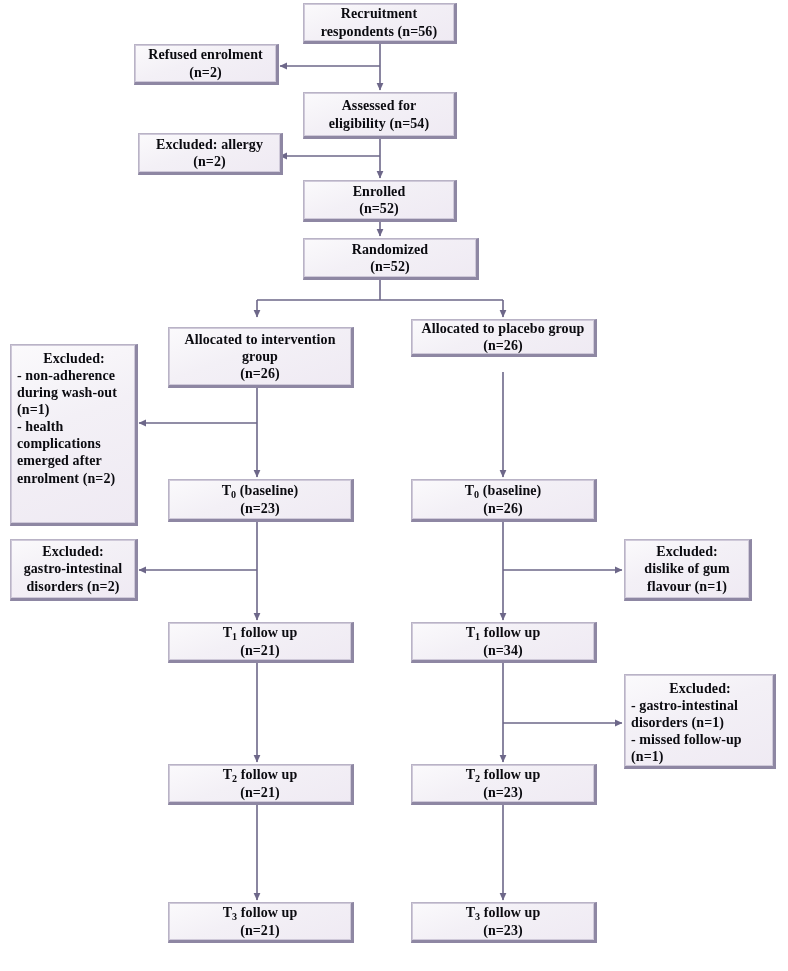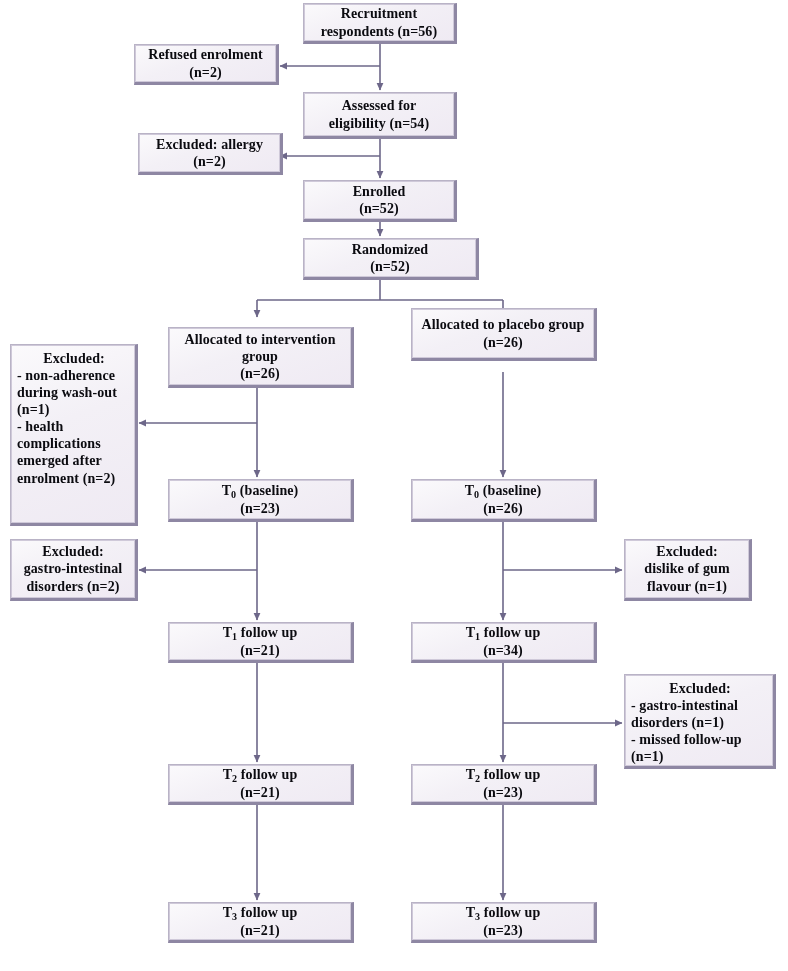--- a/index.html
+++ b/index.html
@@ -134,21 +134,21 @@
   </div>
 
   <div class="node" style="left:303px; top:238px; width:176px; height:42px;">
     <span class="txt"><span class="hd">Randomized</span><span class="hd">(n=52)</span></span>
   </div>
 
   <div class="node" style="left:168px; top:327px; width:186px; height:61px;">
     <span class="txt"><span class="hd">Allocated to intervention</span><span class="hd">group</span><span class="hd">(n=26)</span></span>
   </div>
 
-  <div class="node" style="left:411px; top:308px; width:186px; height:53px;justify-content:flex-end;">
+  <div class="node" style="left:411px; top:319px; width:186px; height:38px;justify-content:flex-end;">
     <span class="txt"><span class="hd">Allocated to placebo group</span><span class="hd">(n=26)</span></span>
   </div>
 
   <div class="node hang" style="left:10px; top:344px; width:128px; height:182px; align-items:flex-start; padding-top:5px;">
     <span class="txt"><span class="hd">Excluded:</span><span>- non-adherence during wash-out (n=1)
 - health complications emerged after enrolment (n=2)</span></span>
   </div>
 
   <div class="node" style="left:168px; top:479px; width:186px; height:43px;">
     <span class="txt"><span class="hd"><span>T</span><sub>0</sub><span> (baseline)</span></span><span class="hd">(n=23)</span></span>

